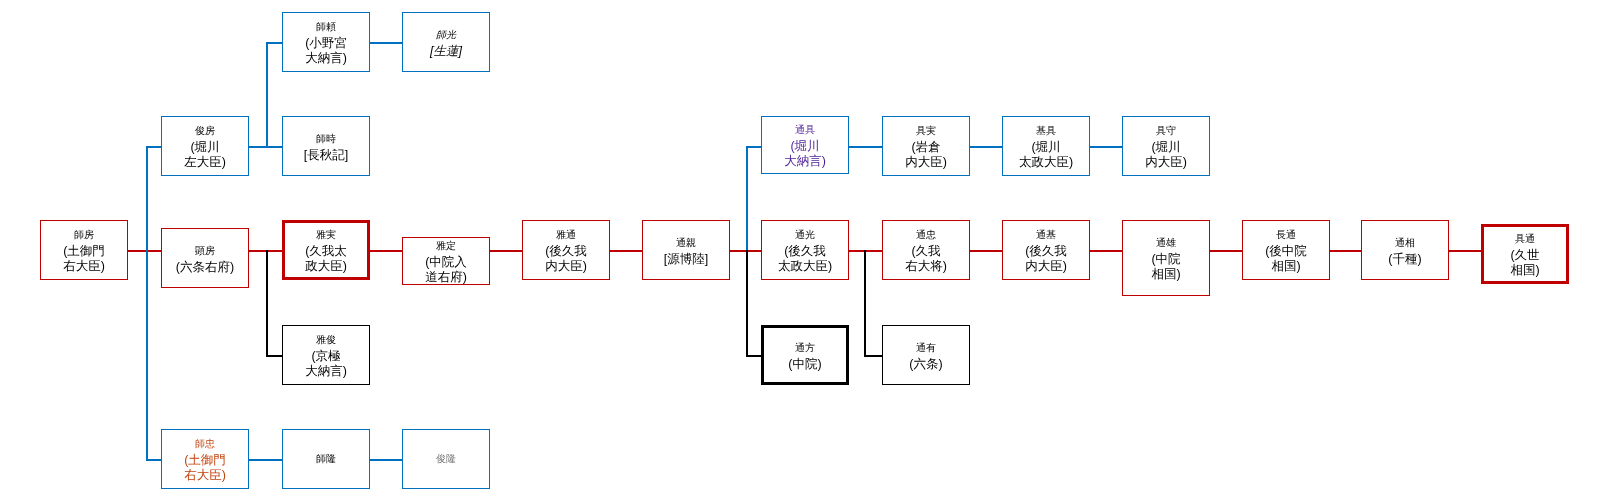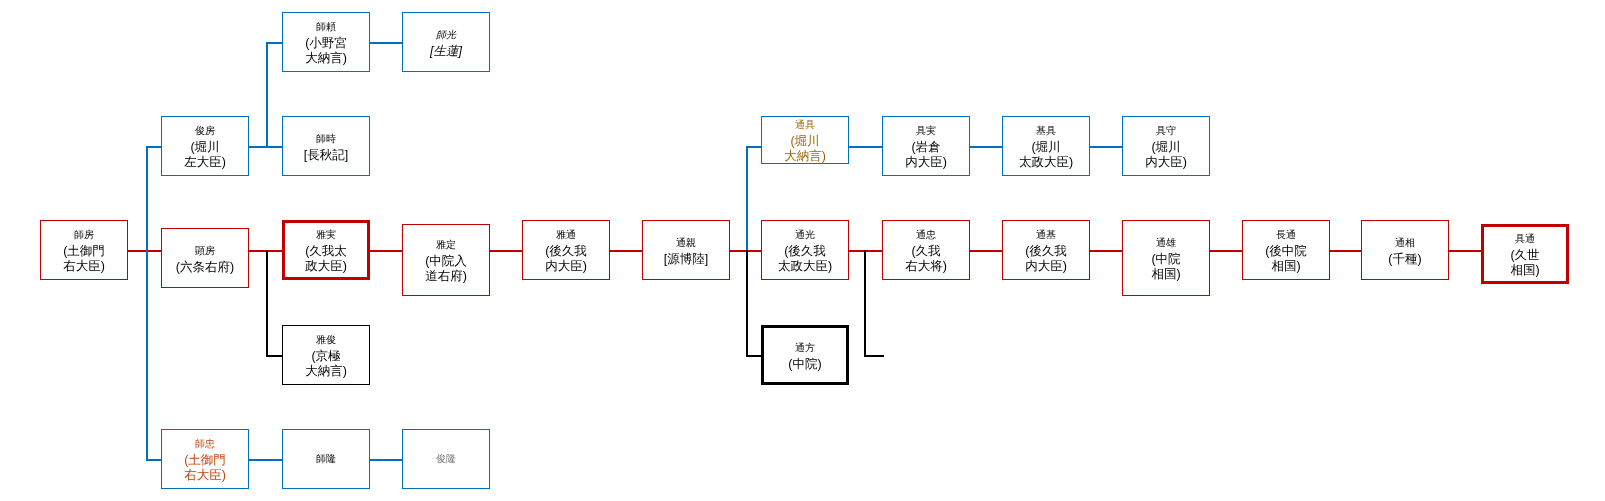--- a/index.html
+++ b/index.html
@@ -108,21 +108,21 @@
     </div>
     <div class="node" style="left: 161px; top: 220px; width: 88px; height: 60px; border-color: rgb(192, 0, 0); color: rgb(0, 0, 0); margin-top: 8px;">
       <span class="name">顕房</span>
       <span class="sub">(六条右府)</span>
     </div>
     <div class="node thick" style="left: 282px; top: 220px; width: 88px; height: 60px; border-color: rgb(192, 0, 0); color: rgb(0, 0, 0);">
       <span class="name">雅実</span>
       <span class="sub">(久我太</span>
       <span class="sub">政大臣)</span>
     </div>
-    <div class="node" style="left: 402px; top: 224px; width: 88px; height: 72px; border-color: rgb(192, 0, 0); color: rgb(0, 0, 0);">
+    <div class="node" style="left: 402px; top: 237px; width: 88px; height: 48px; border-color: rgb(192, 0, 0); color: rgb(0, 0, 0);">
       <span class="name">雅定</span>
       <span class="sub">(中院入</span>
       <span class="sub">道右府)</span>
     </div>
     <div class="node" style="left: 522px; top: 220px; width: 88px; height: 60px; border-color: rgb(192, 0, 0); color: rgb(0, 0, 0);">
       <span class="name">雅通</span>
       <span class="sub">(後久我</span>
       <span class="sub">内大臣)</span>
     </div>
     <div class="node" style="left: 642px; top: 220px; width: 88px; height: 60px; border-color: rgb(192, 0, 0); color: rgb(0, 0, 0);">
@@ -138,21 +138,21 @@
       <span class="name">師忠</span>
       <span class="sub">(土御門</span>
       <span class="sub">右大臣)</span>
     </div>
     <div class="node" style="left: 282px; top: 429px; width: 88px; height: 60px; border-color: rgb(0, 112, 192); color: rgb(0, 0, 0);">
       <span class="name">師隆</span>
     </div>
     <div class="node" style="left: 402px; top: 429px; width: 88px; height: 60px; border-color: rgb(0, 112, 192); color: #737373;">
       <span class="name">俊隆</span>
     </div>
-    <div class="node" style="left: 761px; top: 116px; width: 88px; height: 48px; border-color: rgb(0, 112, 192); color: #a16207;">
+    <div class="node" style="left: 761px; top: 116px; width: 88px; height: 58px; border-color: rgb(0, 112, 192); color: #4c1d95;">
       <span class="name">通具</span>
       <span class="sub">(堀川</span>
       <span class="sub">大納言)</span>
     </div>
     <div class="node" style="left: 882px; top: 116px; width: 88px; height: 60px; border-color: rgb(0, 112, 192); color: rgb(0, 0, 0);">
       <span class="name">具実</span>
       <span class="sub">(岩倉</span>
       <span class="sub">内大臣)</span>
     </div>
     <div class="node" style="left: 1002px; top: 116px; width: 88px; height: 60px; border-color: rgb(0, 112, 192); color: rgb(0, 0, 0);">
@@ -196,13 +196,17 @@
     </div>
     <div class="node thick" style="left: 1481px; top: 224px; width: 88px; height: 60px; border-color: rgb(192, 0, 0); color: rgb(0, 0, 0);">
       <span class="name">具通</span>
       <span class="sub">(久世</span>
       <span class="sub">相国)</span>
     </div>
     <div class="node thick" style="left: 761px; top: 325px; width: 88px; height: 60px; border-color: rgb(0, 0, 0); color: rgb(0, 0, 0);">
       <span class="name">通方</span>
       <span class="sub">(中院)</span>
     </div>
+    <div class="node" style="left: 882px; top: 325px; width: 88px; height: 60px; border-color: rgb(0, 0, 0); color: rgb(0, 0, 0);">
+      <span class="name">通有</span>
+      <span class="sub">(六条)</span>
+    </div>
   </div>
 
 </body></html>

